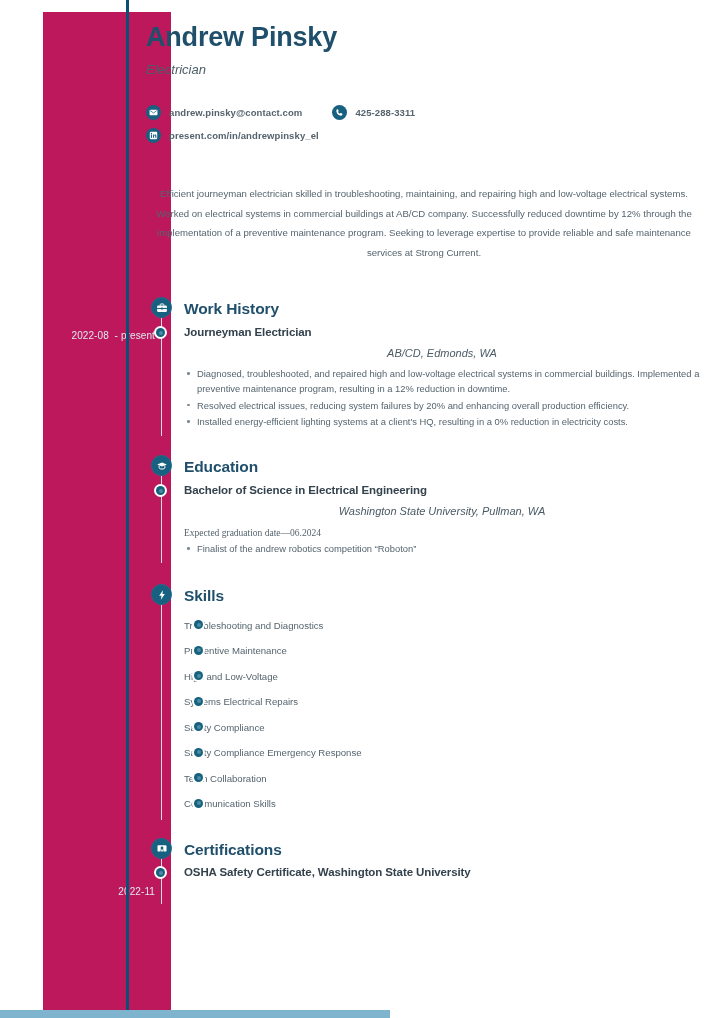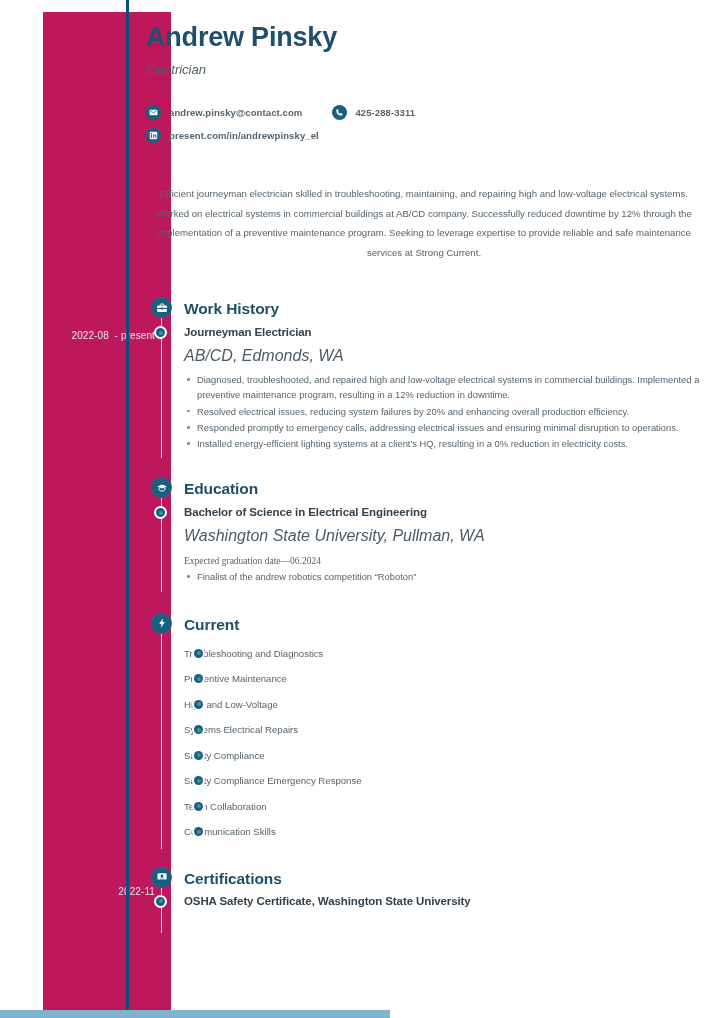--- a/index.html
+++ b/index.html
@@ -172,23 +172,24 @@
   }
 
   .entry-title {
     font-size: 11.5px;
     font-weight: bold;
     color: #33424c;
     letter-spacing: -.1px;
   }
   .entry-sub {
     margin-top: 9px;
-    font-size: 16px;
+    font-size: 11px;
     font-style: italic;
     color: #4b5a64;
+    text-align: center;
   }
   .entry-note {
     margin-top: 11px;
     font-size: 9.5px;
     color: #55646e;
     font-family: Liberation Serif, serif;
   }
 
   ul.bullets {
     margin-top: 7px;
@@ -297,21 +298,20 @@
       <div class="tl-body" style="padding-top:8px; padding-bottom:6px;">
         <div class="tl-line"></div>
         <div class="tl-dot" style="top:10px;"></div>
 
         <div class="entry-title">Journeyman Electrician</div>
         <div class="entry-sub">AB/CD, Edmonds, WA</div>
 
         <ul class="bullets">
           <li>Diagnosed, troubleshooted, and repaired high and low-voltage electrical systems in commercial buildings. Implemented a preventive maintenance program, resulting in a 12% reduction in downtime.</li>
           <li>Resolved electrical issues, reducing system failures by 20% and enhancing overall production efficiency.</li>
-          <li>Responded promptly to emergency calls, addressing electrical issues and ensuring minimal disruption to operations.</li>
           <li>Installed energy-efficient lighting systems at a client's HQ, resulting in a 0% reduction in electricity costs.</li>
         </ul>
       </div>
     </div>
 
     <div class="section" style="margin-top:14px;">
       <div class="section-head">
         <span class="sec-icon">
           <svg width="12" height="12" viewBox="0 0 16 16">
             <path d="M8 3.2 14.4 6 8 8.8 1.6 6z" fill="#ffffff"></path>
@@ -335,21 +335,21 @@
       </div>
     </div>
 
     <div class="section" style="margin-top:16px;">
       <div class="section-head">
         <span class="sec-icon">
           <svg width="12" height="12" viewBox="0 0 16 16">
             <path d="M9.3 1.8 4.2 9.1h3.1l-.8 5.1 5.3-7.5H8.6z" fill="#ffffff"></path>
           </svg>
         </span>
-        <span class="sec-title">Current</span>
+        <span class="sec-title">Skills</span>
       </div>
 
       <div class="tl-body" style="padding-top:7px; padding-bottom:4px;">
         <div class="tl-line"></div>
 
         <div class="skill-row">
           <div class="tl-dot" style="top:8px;"></div>
           <span class="skill-label">Troubleshooting and Diagnostics</span>
         </div>
         <div class="skill-row">

